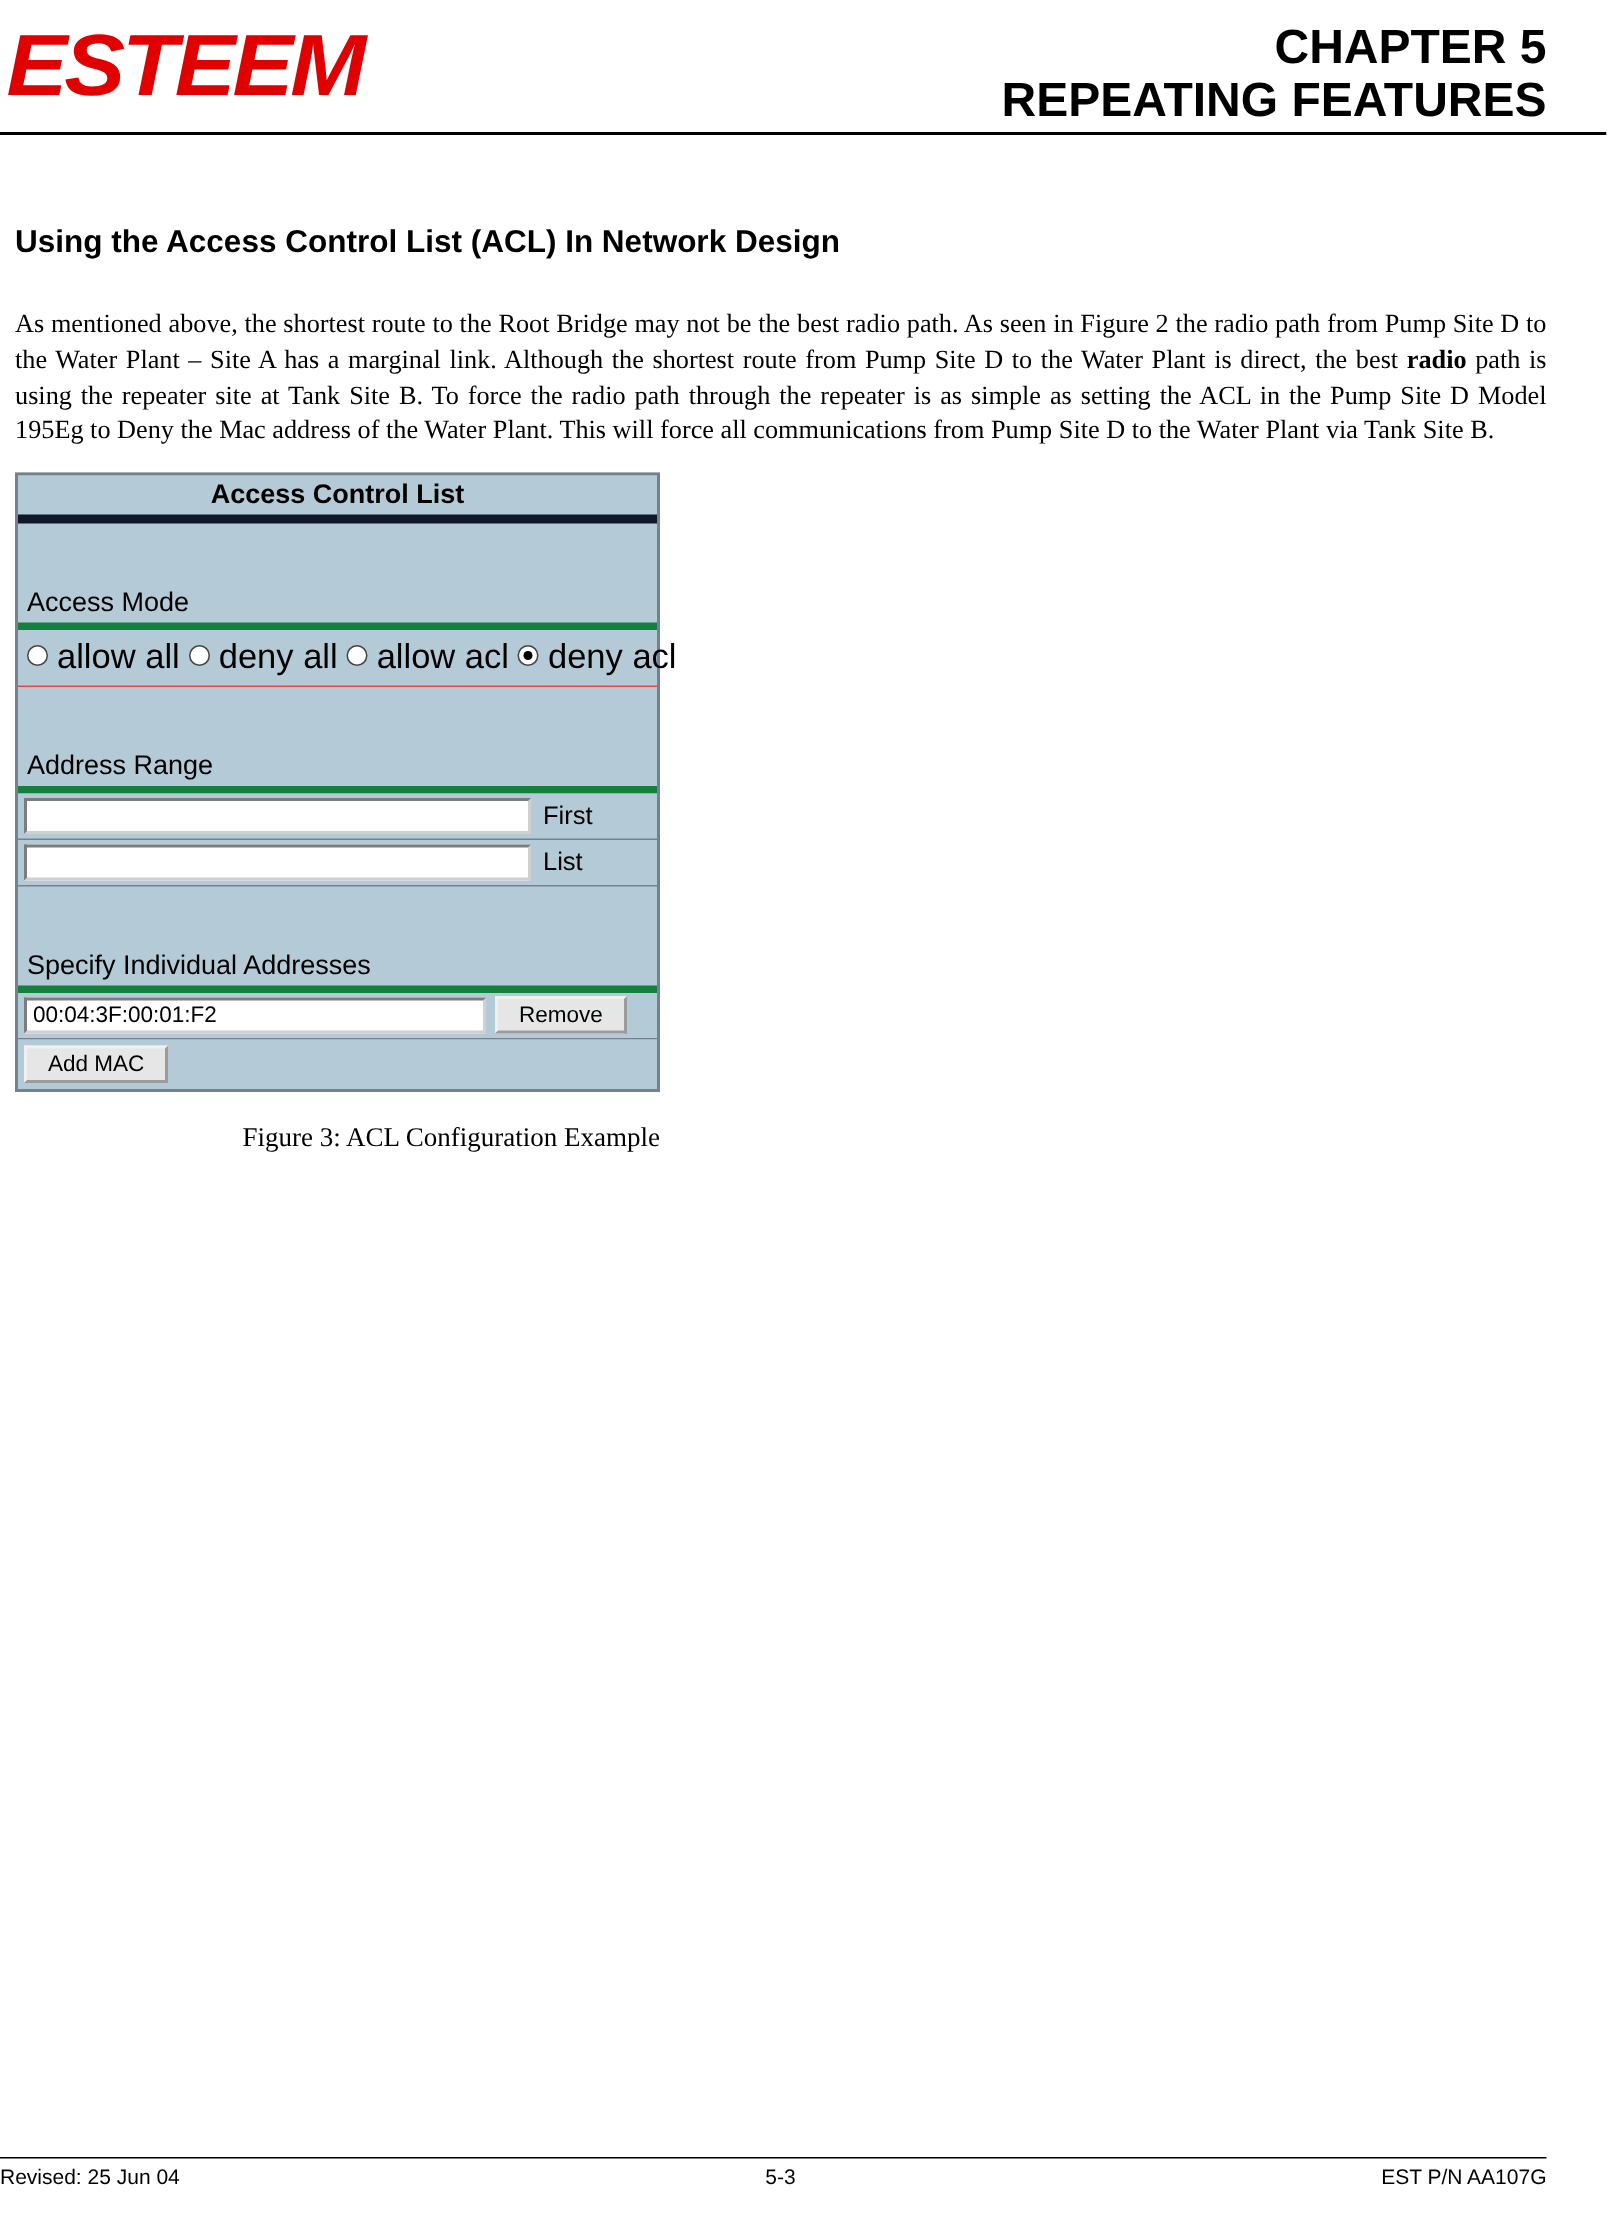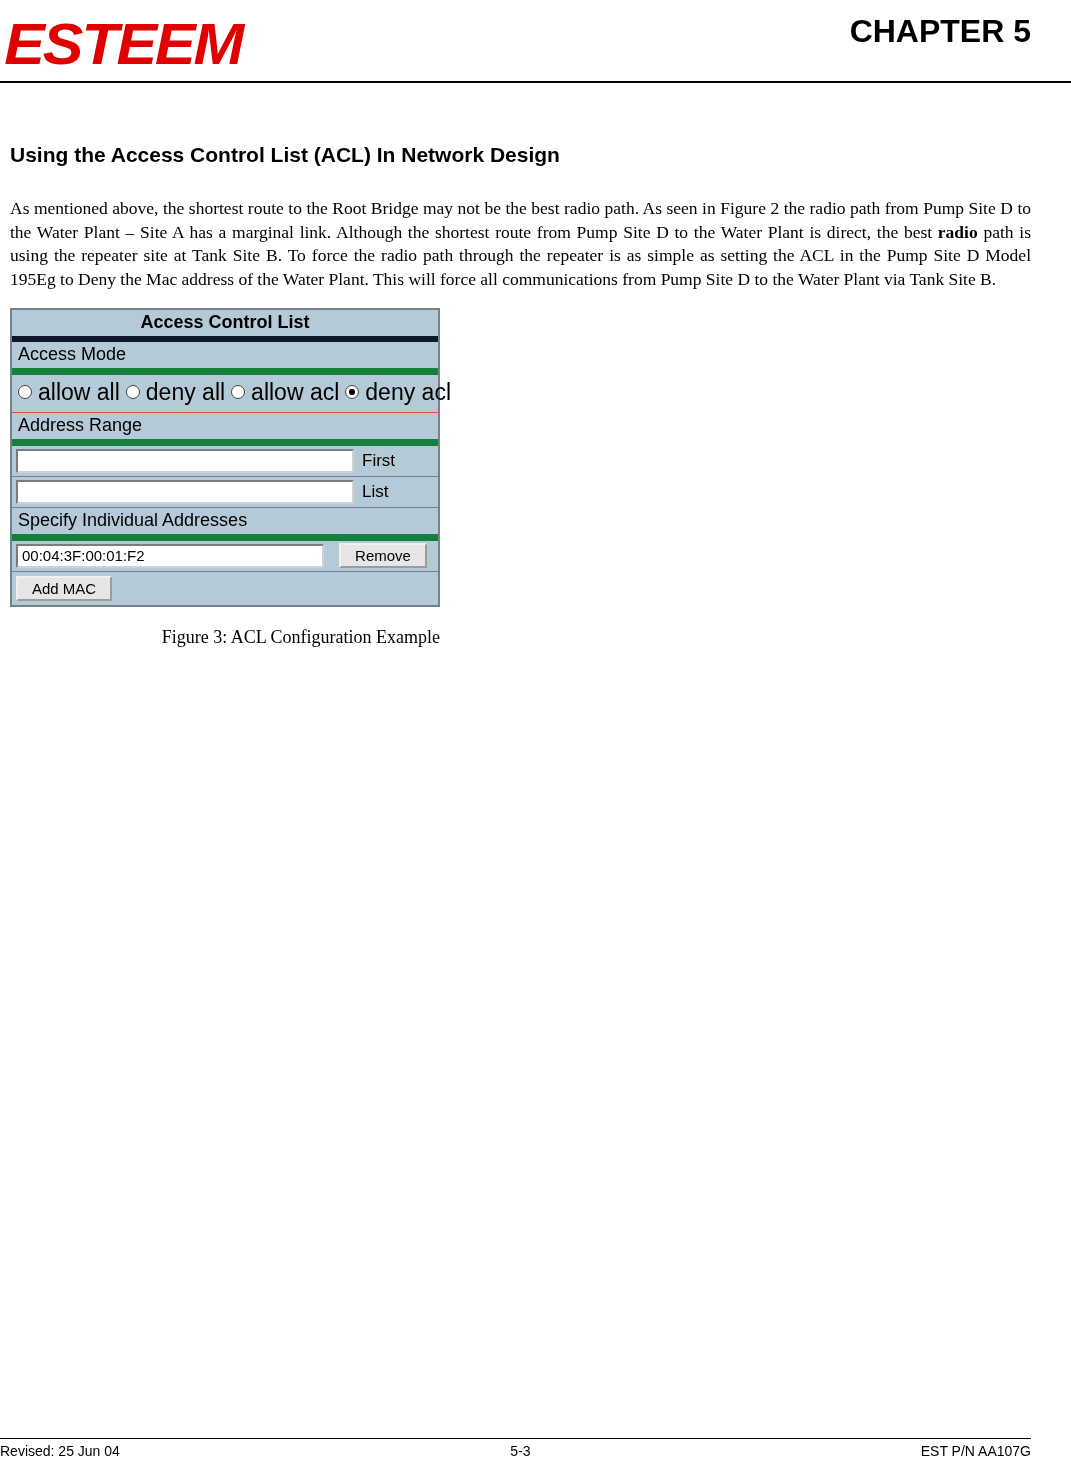--- a/index.html
+++ b/index.html
@@ -81,23 +81,24 @@
     .panel-title {
       background: #b4cad6;
       border-bottom: 6px solid #0f172a;
       text-align: center;
       font-weight: bold;
       padding: 2px 0 3px 0;
       font-size: 18px;
     }
     .panel-label {
       background: #b4cad6;
-      border-bottom: 7px solid #15803d;
+      border-bottom: 5px solid #15803d;
       padding: 2px 6px 3px 6px;
       font-size: 18px;
+      margin-top: 40px;
     }
     .radio-row {
       background: #b4cad6;
       border-bottom: 1px solid #ef4444;
       padding: 4px 6px 6px 6px;
       display: flex;
       align-items: center;
       gap: 6px;
       flex-wrap: nowrap;
       white-space: nowrap;
@@ -151,21 +152,21 @@
       font-size: 15px;
       background: #e6e6e6;
       border: 2px outset #f0f0f0;
       padding: 2px 14px;
       cursor: default;
     }
     .btn-cell {
       width: 110px;
       display: flex;
       align-items: center;
-      justify-content: center;
+      justify-content: flex-start;
       padding: 2px;
     }
     .add-row {
       padding: 4px;
       background: #b4cad6;
     }
     .caption {
       font-family: "Times New Roman", Times, serif;
       font-weight: normal;
       font-size: 18px;
@@ -189,20 +190,21 @@
 <body>
 
 <div class="page">
 
   <div class="header">
     <div class="logo">
       <span class="logo-text">ESTEEM</span>
     </div>
     <div class="header-title">
       <div>CHAPTER 5</div>
+      <div>REPEATING FEATURES</div>
     </div>
   </div>
 
   <div class="content">
     <div class="section-heading">Using the Access Control List (ACL) In Network Design</div>
 
     <div class="body-row">
       <p class="body-text">
         <span>As mentioned above, the shortest route to the Root Bridge may not be the best radio path.  As seen in Figure 2 the radio path from Pump Site D to the Water Plant – Site A has a marginal link.  Although the shortest route from Pump Site D to the Water Plant is direct, the best </span><b>radio</b><span> path is using the repeater site at Tank Site B.  To force the radio path through the repeater is as simple as setting the ACL in the Pump Site D Model 195Eg to Deny the Mac address of the Water Plant.  This will force all communications from Pump Site D to the Water Plant via Tank Site B.</span>
       </p>

